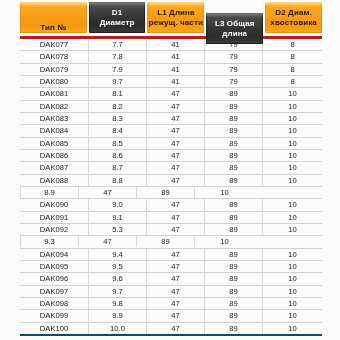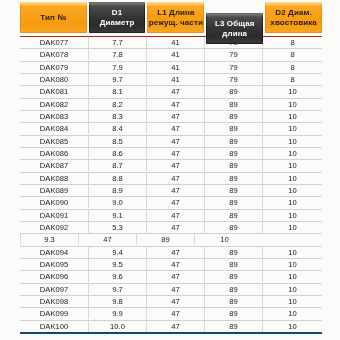--- a/index.html
+++ b/index.html
@@ -89,37 +89,37 @@
     width: 302px;
     margin-top: 3px;
   }
   .trow {
     display: flex;
     width: 302px;
     height: 11.33px;
     align-items: center;
     border-top: 1px solid #d2d2d2;
   }
-  .trow:first-child { border-top: 1px solid #b91c1c; }
+  .trow:first-child { border-top: 3px solid #b91c1c; }
   .trow:last-child { border-bottom: 2px solid #0c4a6e; }
 
   .td {
     box-sizing: border-box;
     font-size: 7.6px;
     color: #222222;
     text-align: center;
     line-height: 11px;
     border-left: 1px solid #d7d7d7;
     white-space: nowrap;
     overflow: hidden;
   }
   .td.first { border-left: none; }
 
   
-  .c0 { width: 68px; }
+  .c0 { width: 68px; justify-content: flex-end; }
   .c1 { width: 58px; }
   .c2 { width: 58px; }
   .c3 { width: 58px; }
   .c4 { width: 60px; }
 
   .th.c0 { width: 68px; }
   .th.c1 { width: 58px; }
   .th.c2 { width: 58px; }
   .th.c3 { width: 58px; margin-top: 11px; }
   .th.c4 { width: 58px; }
@@ -230,21 +230,20 @@
         <div class="td c4">10</div>
       </div>
       <div class="trow">
         <div class="td c0 first">DAK088</div>
         <div class="td c1">8.8</div>
         <div class="td c2">47</div>
         <div class="td c3">89</div>
         <div class="td c4">10</div>
       </div>
       <div class="trow">
-        <div class="td c0 first">DAK089</div>
         <div class="td c1">8.9</div>
         <div class="td c2">47</div>
         <div class="td c3">89</div>
         <div class="td c4">10</div>
       </div>
       <div class="trow">
         <div class="td c0 first">DAK090</div>
         <div class="td c1">9.0</div>
         <div class="td c2">47</div>
         <div class="td c3">89</div>

